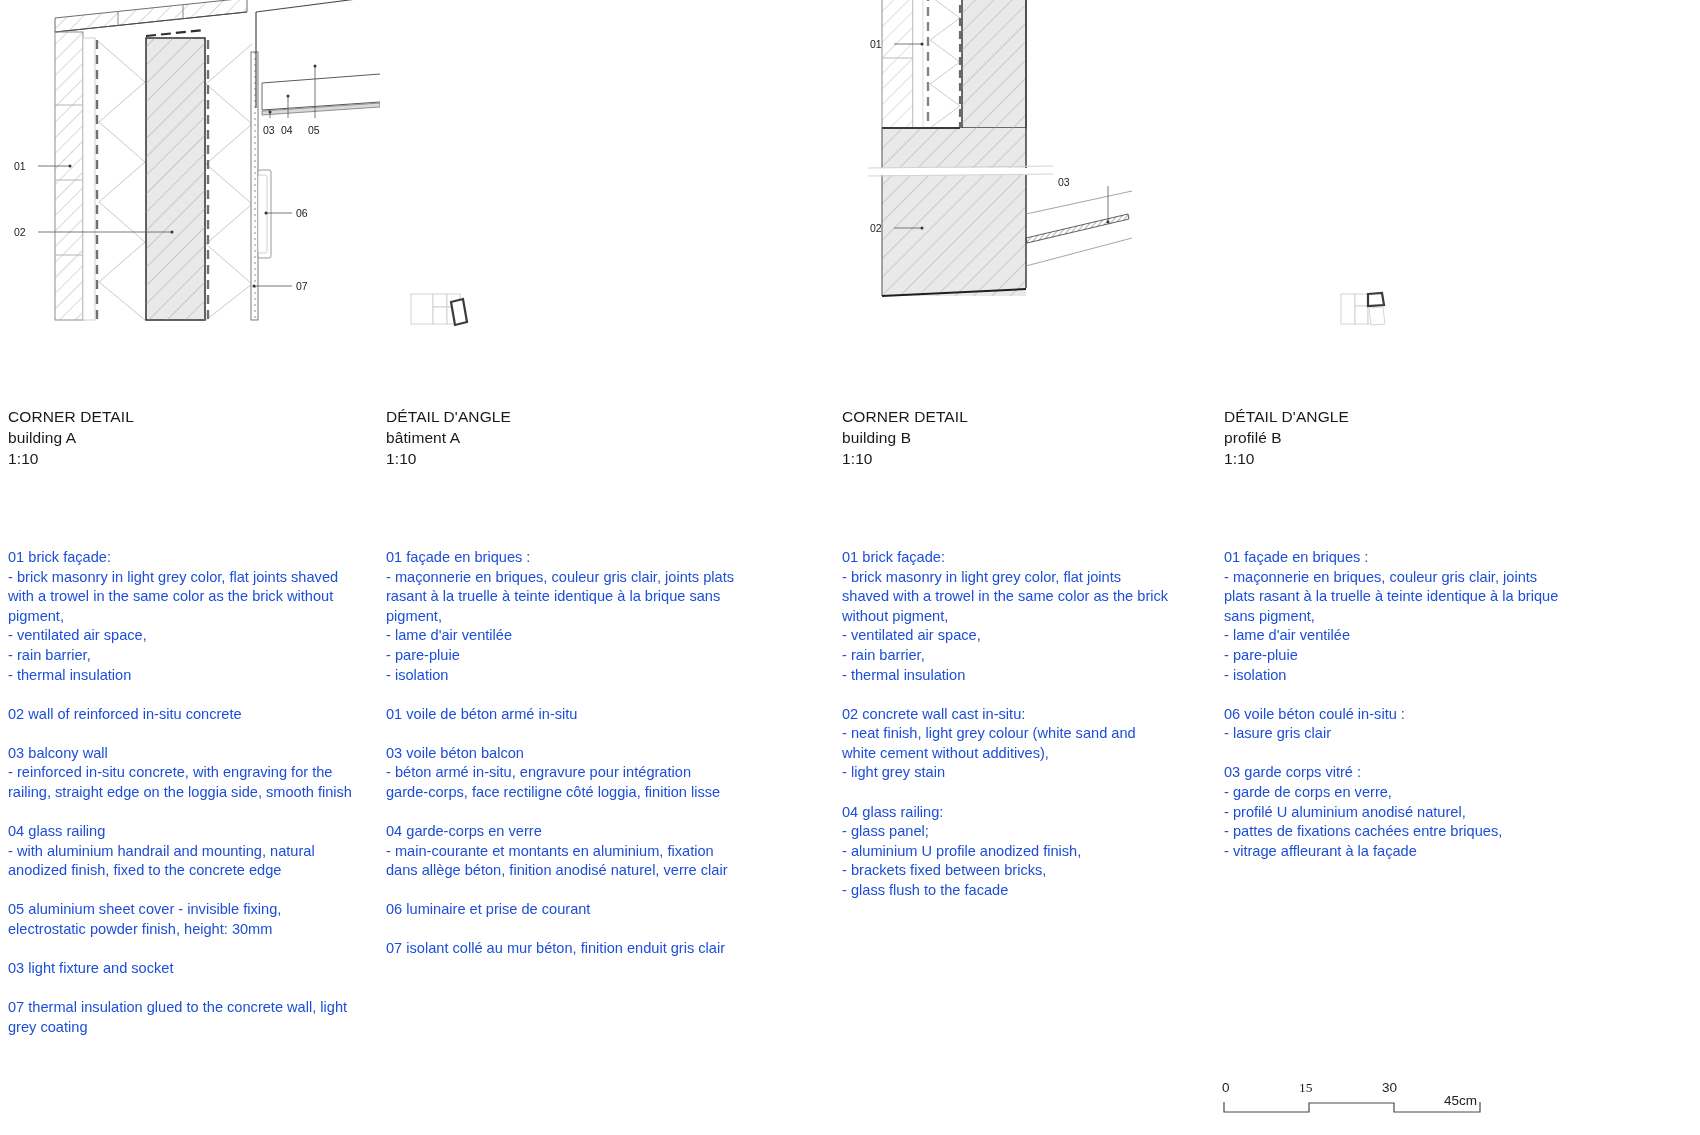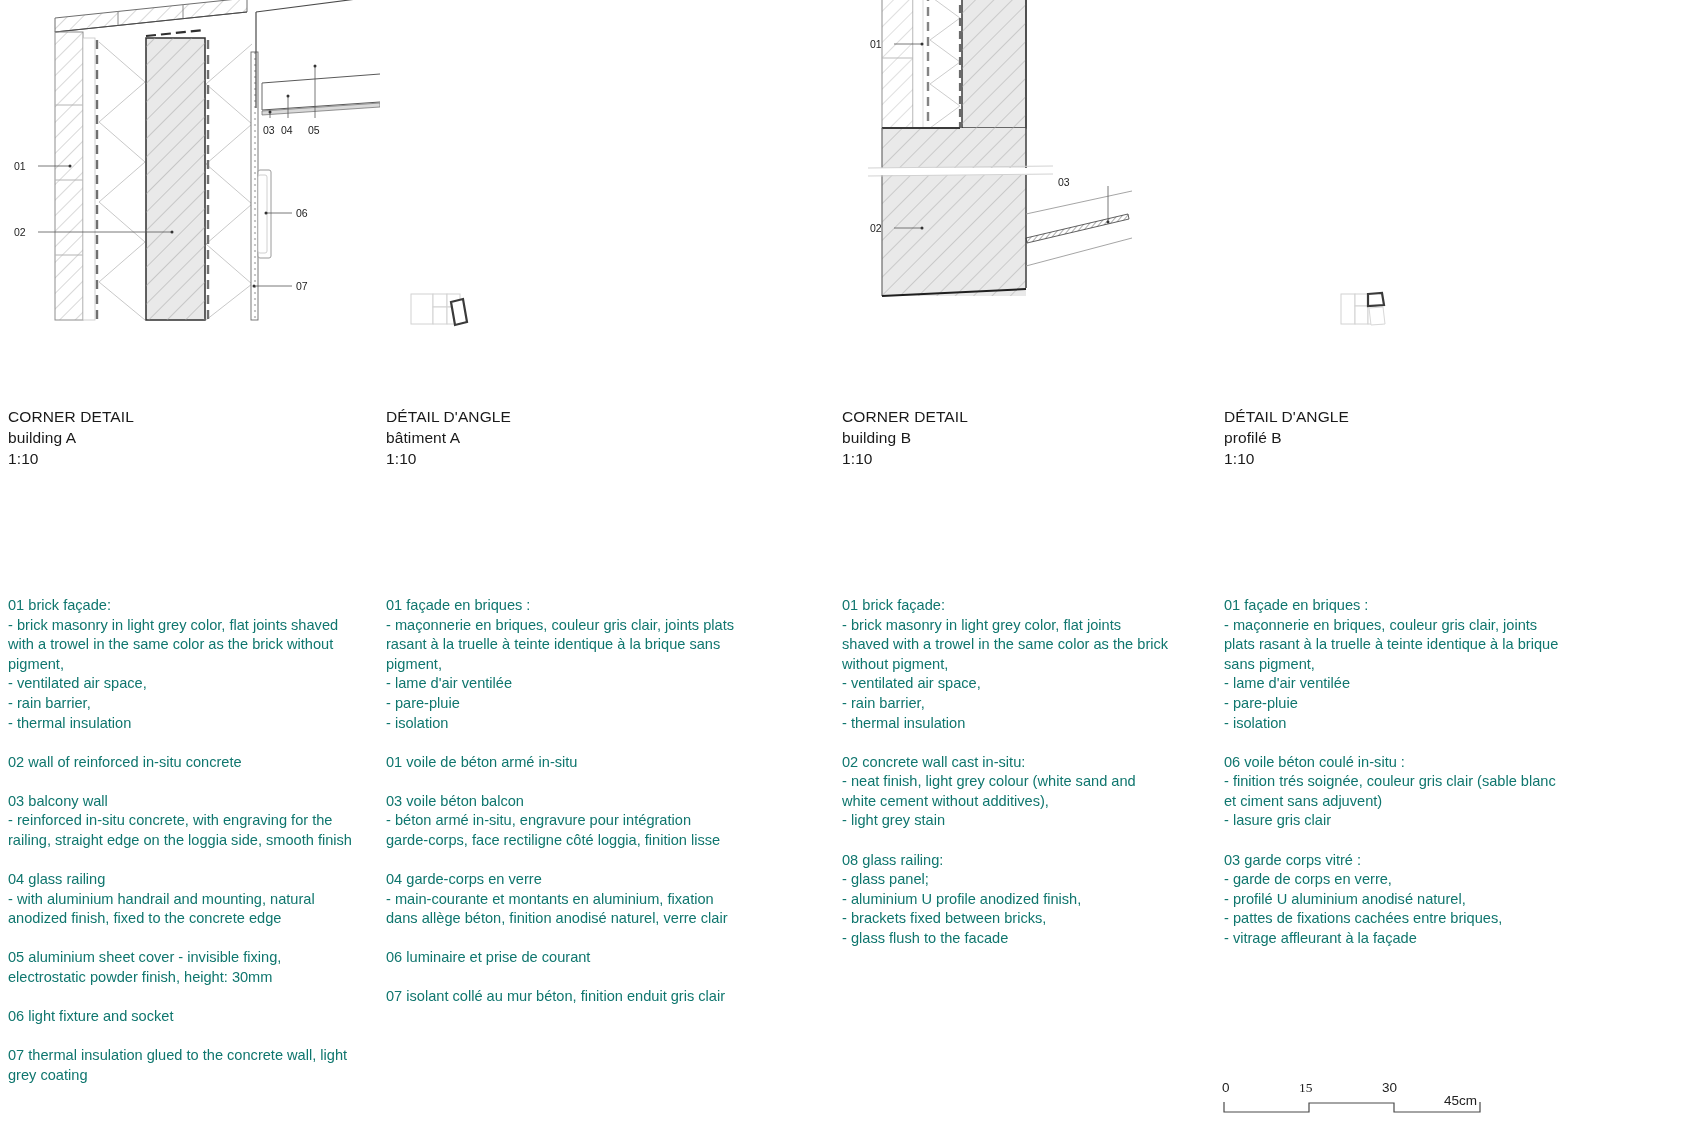--- a/index.html
+++ b/index.html
@@ -25,21 +25,21 @@
 
   
   .title-block{position:absolute;font-size:15.5px;font-weight:normal;line-height:21px;letter-spacing:0.1px;}
   .title-block div{white-space:nowrap;}
   #title-1{left:8px;top:406px;}
   #title-2{left:386px;top:406px;}
   #title-3{left:842px;top:406px;}
   #title-4{left:1224px;top:406px;}
 
   
-  .legend{position:absolute;top:548px;font-size:14.6px;line-height:19.6px;color:#0f766e;margin-top:48px;}
+  .legend{position:absolute;top:548px;font-size:14.6px;line-height:19.6px;color:#1d4ed8;}
   #legend-1{left:8px;width:346px;}
   #legend-2{left:386px;width:348px;}
   #legend-3{left:842px;width:330px;}
   #legend-4{left:1224px;width:340px;}
   .legend .entry{margin-bottom:19.5px;}
   .legend .entry:last-child{margin-bottom:0;}
   .legend .line{white-space:pre-wrap;}
 
   
   #scalebar{position:absolute;left:1222px;top:1080px;width:262px;height:45px;}
@@ -309,21 +309,21 @@
         <div class="line">- reinforced in-situ concrete, with engraving for the railing, straight edge on the loggia side, smooth finish</div>
       </div>
       <div class="entry">
         <div class="line">04 glass railing</div>
         <div class="line">- with aluminium handrail and mounting, natural anodized finish, fixed to the concrete edge</div>
       </div>
       <div class="entry">
         <div class="line">05 aluminium sheet cover - invisible fixing, electrostatic powder finish, height: 30mm</div>
       </div>
       <div class="entry">
-        <div class="line">06 light fixture and socket</div>
+        <div class="line">03 light fixture and socket</div>
       </div>
       <div class="entry">
         <div class="line">07 thermal insulation glued to the concrete wall, light grey coating</div>
       </div>
     </div>
   <div class="legend" id="legend-2">
       <div class="entry">
         <div class="line">01 façade en briques :</div>
         <div class="line">- maçonnerie en briques, couleur gris clair, joints plats rasant à la truelle à teinte identique à la brique sans pigment,</div>
         <div class="line">- lame d'air ventilée</div>
@@ -355,38 +355,37 @@
         <div class="line">- ventilated air space,</div>
         <div class="line">- rain barrier,</div>
         <div class="line">- thermal insulation</div>
       </div>
       <div class="entry">
         <div class="line">02 concrete wall cast in-situ:</div>
         <div class="line">- neat finish, light grey colour (white sand and white cement without additives),</div>
         <div class="line">- light grey stain</div>
       </div>
       <div class="entry">
-        <div class="line">08 glass railing:</div>
+        <div class="line">04 glass railing:</div>
         <div class="line">- glass panel;</div>
         <div class="line">- aluminium U profile anodized finish,</div>
         <div class="line">- brackets fixed between bricks,</div>
         <div class="line">- glass flush to the facade</div>
       </div>
     </div>
   <div class="legend" id="legend-4">
       <div class="entry">
         <div class="line">01 façade en briques :</div>
         <div class="line">- maçonnerie en briques, couleur gris clair, joints plats rasant à la truelle à teinte identique à la brique sans pigment,</div>
         <div class="line">- lame d'air ventilée</div>
         <div class="line">- pare-pluie</div>
         <div class="line">- isolation</div>
       </div>
       <div class="entry">
         <div class="line">06 voile béton coulé in-situ :</div>
-        <div class="line">- finition trés soignée, couleur gris clair (sable blanc et ciment sans adjuvent)</div>
         <div class="line">- lasure gris clair</div>
       </div>
       <div class="entry">
         <div class="line">03 garde corps vitré :</div>
         <div class="line">- garde de corps en verre,</div>
         <div class="line">- profilé U aluminium anodisé naturel,</div>
         <div class="line">- pattes de fixations cachées entre briques,</div>
         <div class="line">- vitrage affleurant à la façade</div>
       </div>
     </div>

